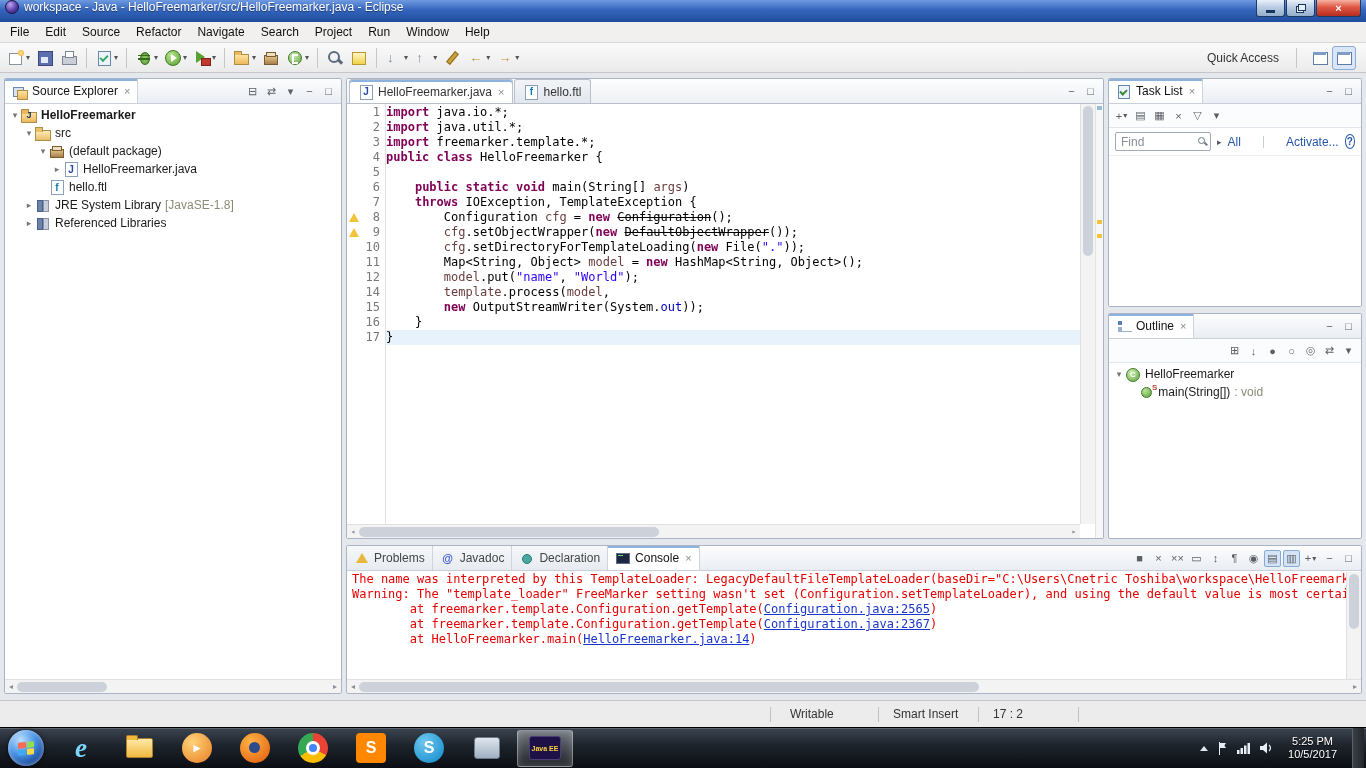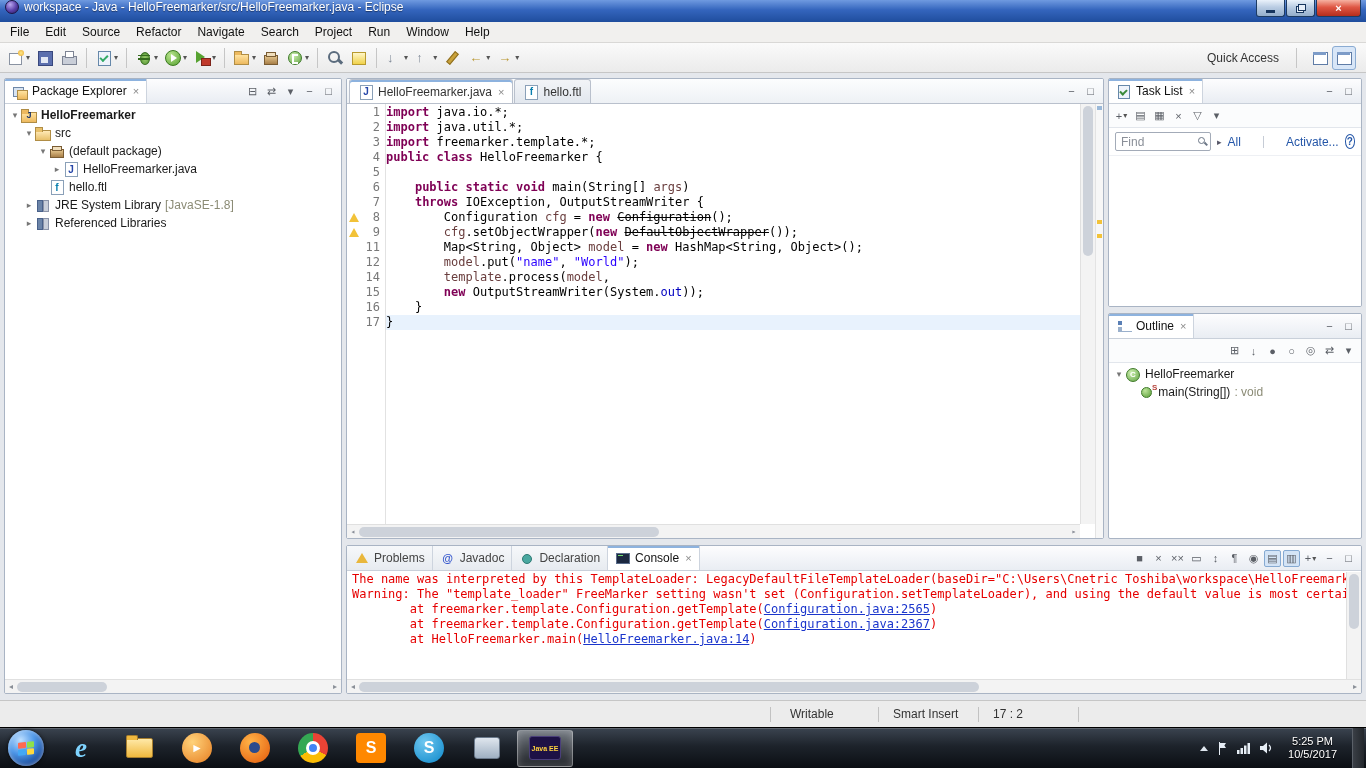--- a/index.html
+++ b/index.html
@@ -317,21 +317,21 @@
       </span>
   </span>
 </div>
 
 <div class="workspace">
 
   <div class="panel pkg">
     <div class="phead">
       <span class="vtab active">
         <span class="icon package-explorer-icon"></span>
-        <span>Package Explorer</span>
+        <span>Source Explorer</span>
         <span class="tab-close">×</span>
       </span>
       <span class="phead-tools">
           <span class="mini-btn">
             <span class="mini-glyph">⊟</span>
           </span>
           <span class="mini-btn">
             <span class="mini-glyph">⇄</span>
           </span>
           <span class="mini-btn">
@@ -422,23 +422,24 @@
       </div>
     <div class="editor-body">
       <div class="gutter-bg"></div>
       <div class="code-area">
           <div class="code-line"><span class="warn-cell"></span><span class="line-num">1</span><span class="line-content"><span class="tok-k">import</span><span class="tok-p"> java.io.*;</span></span></div>
           <div class="code-line"><span class="warn-cell"></span><span class="line-num">2</span><span class="line-content"><span class="tok-k">import</span><span class="tok-p"> java.util.*;</span></span></div>
           <div class="code-line"><span class="warn-cell"></span><span class="line-num">3</span><span class="line-content"><span class="tok-k">import</span><span class="tok-p"> freemarker.template.*;</span></span></div>
           <div class="code-line"><span class="warn-cell"></span><span class="line-num">4</span><span class="line-content"><span class="tok-k">public</span><span class="tok-p"> </span><span class="tok-k">class</span><span class="tok-p"> HelloFreemarker {</span></span></div>
           <div class="code-line"><span class="warn-cell"></span><span class="line-num">5</span><span class="line-content"></span></div>
           <div class="code-line"><span class="warn-cell"></span><span class="line-num">6</span><span class="line-content"><span class="tok-p">    </span><span class="tok-k">public</span><span class="tok-p"> </span><span class="tok-k">static</span><span class="tok-p"> </span><span class="tok-k">void</span><span class="tok-p"> main(String[] </span><span class="tok-v">args</span><span class="tok-p">)</span></span></div>
-          <div class="code-line"><span class="warn-cell"></span><span class="line-num">7</span><span class="line-content"><span class="tok-p">    </span><span class="tok-k">throws</span><span class="tok-p"> IOException, OutputStreamWriter {</span></span></div>
+          <div class="code-line"><span class="warn-cell"></span><span class="line-num">7</span><span class="line-content"><span class="tok-p">    </span><span class="tok-k">throws</span><span class="tok-p"> IOException, TemplateException {</span></span></div>
           <div class="code-line"><span class="warn-cell warn"></span><span class="line-num">8</span><span class="line-content"><span class="tok-p">        Configuration </span><span class="tok-v">cfg</span><span class="tok-p"> = </span><span class="tok-k">new</span><span class="tok-p"> </span><span class="tok-d">Configuration</span><span class="tok-p">();</span></span></div>
           <div class="code-line"><span class="warn-cell warn"></span><span class="line-num">9</span><span class="line-content"><span class="tok-p">        </span><span class="tok-v">cfg</span><span class="tok-p">.setObjectWrapper(</span><span class="tok-k">new</span><span class="tok-p"> </span><span class="tok-d">DefaultObjectWrapper</span><span class="tok-p">());</span></span></div>
+          <div class="code-line"><span class="warn-cell"></span><span class="line-num">10</span><span class="line-content"><span class="tok-p">        </span><span class="tok-v">cfg</span><span class="tok-p">.setDirectoryForTemplateLoading(</span><span class="tok-k">new</span><span class="tok-p"> File(</span><span class="tok-s">"."</span><span class="tok-p">));</span></span></div>
           <div class="code-line"><span class="warn-cell"></span><span class="line-num">11</span><span class="line-content"><span class="tok-p">        Map&lt;String, Object&gt; </span><span class="tok-v">model</span><span class="tok-p"> = </span><span class="tok-k">new</span><span class="tok-p"> HashMap&lt;String, Object&gt;();</span></span></div>
           <div class="code-line"><span class="warn-cell"></span><span class="line-num">12</span><span class="line-content"><span class="tok-p">        </span><span class="tok-v">model</span><span class="tok-p">.put(</span><span class="tok-s">"name"</span><span class="tok-p">, </span><span class="tok-s">"World"</span><span class="tok-p">);</span></span></div>
           <div class="code-line"><span class="warn-cell"></span><span class="line-num">14</span><span class="line-content"><span class="tok-p">        </span><span class="tok-v">template</span><span class="tok-p">.process(</span><span class="tok-v">model</span><span class="tok-p">,</span></span></div>
           <div class="code-line"><span class="warn-cell"></span><span class="line-num">15</span><span class="line-content"><span class="tok-p">        </span><span class="tok-k">new</span><span class="tok-p"> OutputStreamWriter(System.</span><span class="tok-f">out</span><span class="tok-p">));</span></span></div>
           <div class="code-line"><span class="warn-cell"></span><span class="line-num">16</span><span class="line-content"><span class="tok-p">    }</span></span></div>
           <div class="code-line current"><span class="warn-cell"></span><span class="line-num">17</span><span class="line-content"><span class="tok-p">}</span></span></div>
         </div>
       <div class="vscroll">
         <span class="vthumb" style="top:2px;height:150px"></span>
       </div>

